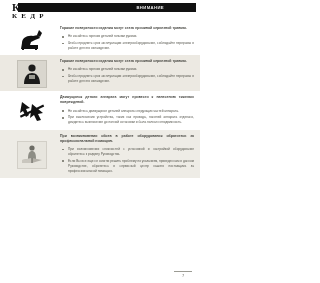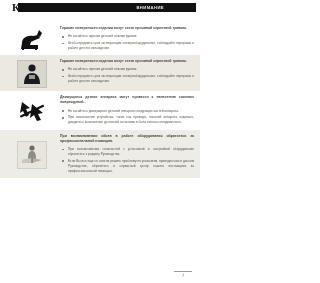--- a/index.html
+++ b/index.html
@@ -104,20 +104,21 @@
 <body>
 
 <div class="page">
 
   <div class="header">
     <div class="banner">
       <div class="banner-text">ВНИМАНИЕ</div>
     </div>
     <div class="logo">
       <div class="logo-mark">К</div>
+      <div class="logo-word">КЕДР</div>
     </div>
   </div>
 
   <div class="section">
     <div class="icon-cell">
       <svg class="ic" width="32" height="22" viewBox="0 0 32 22">
         <path d="M23 1 L26 4 L24 8 L21 6 Z" fill="#111"></path>
         <path d="M6 14 C6 9 11 6 17 7 L22 6 L24 9 L19 11 L15 13 L14 16 L22 16 L22 20 L5 20 Z" fill="#111"></path>
         <rect x="6" y="16" width="2" height="5" fill="#111"></rect>
         <rect x="19" y="16" width="2" height="5" fill="#111"></rect>

